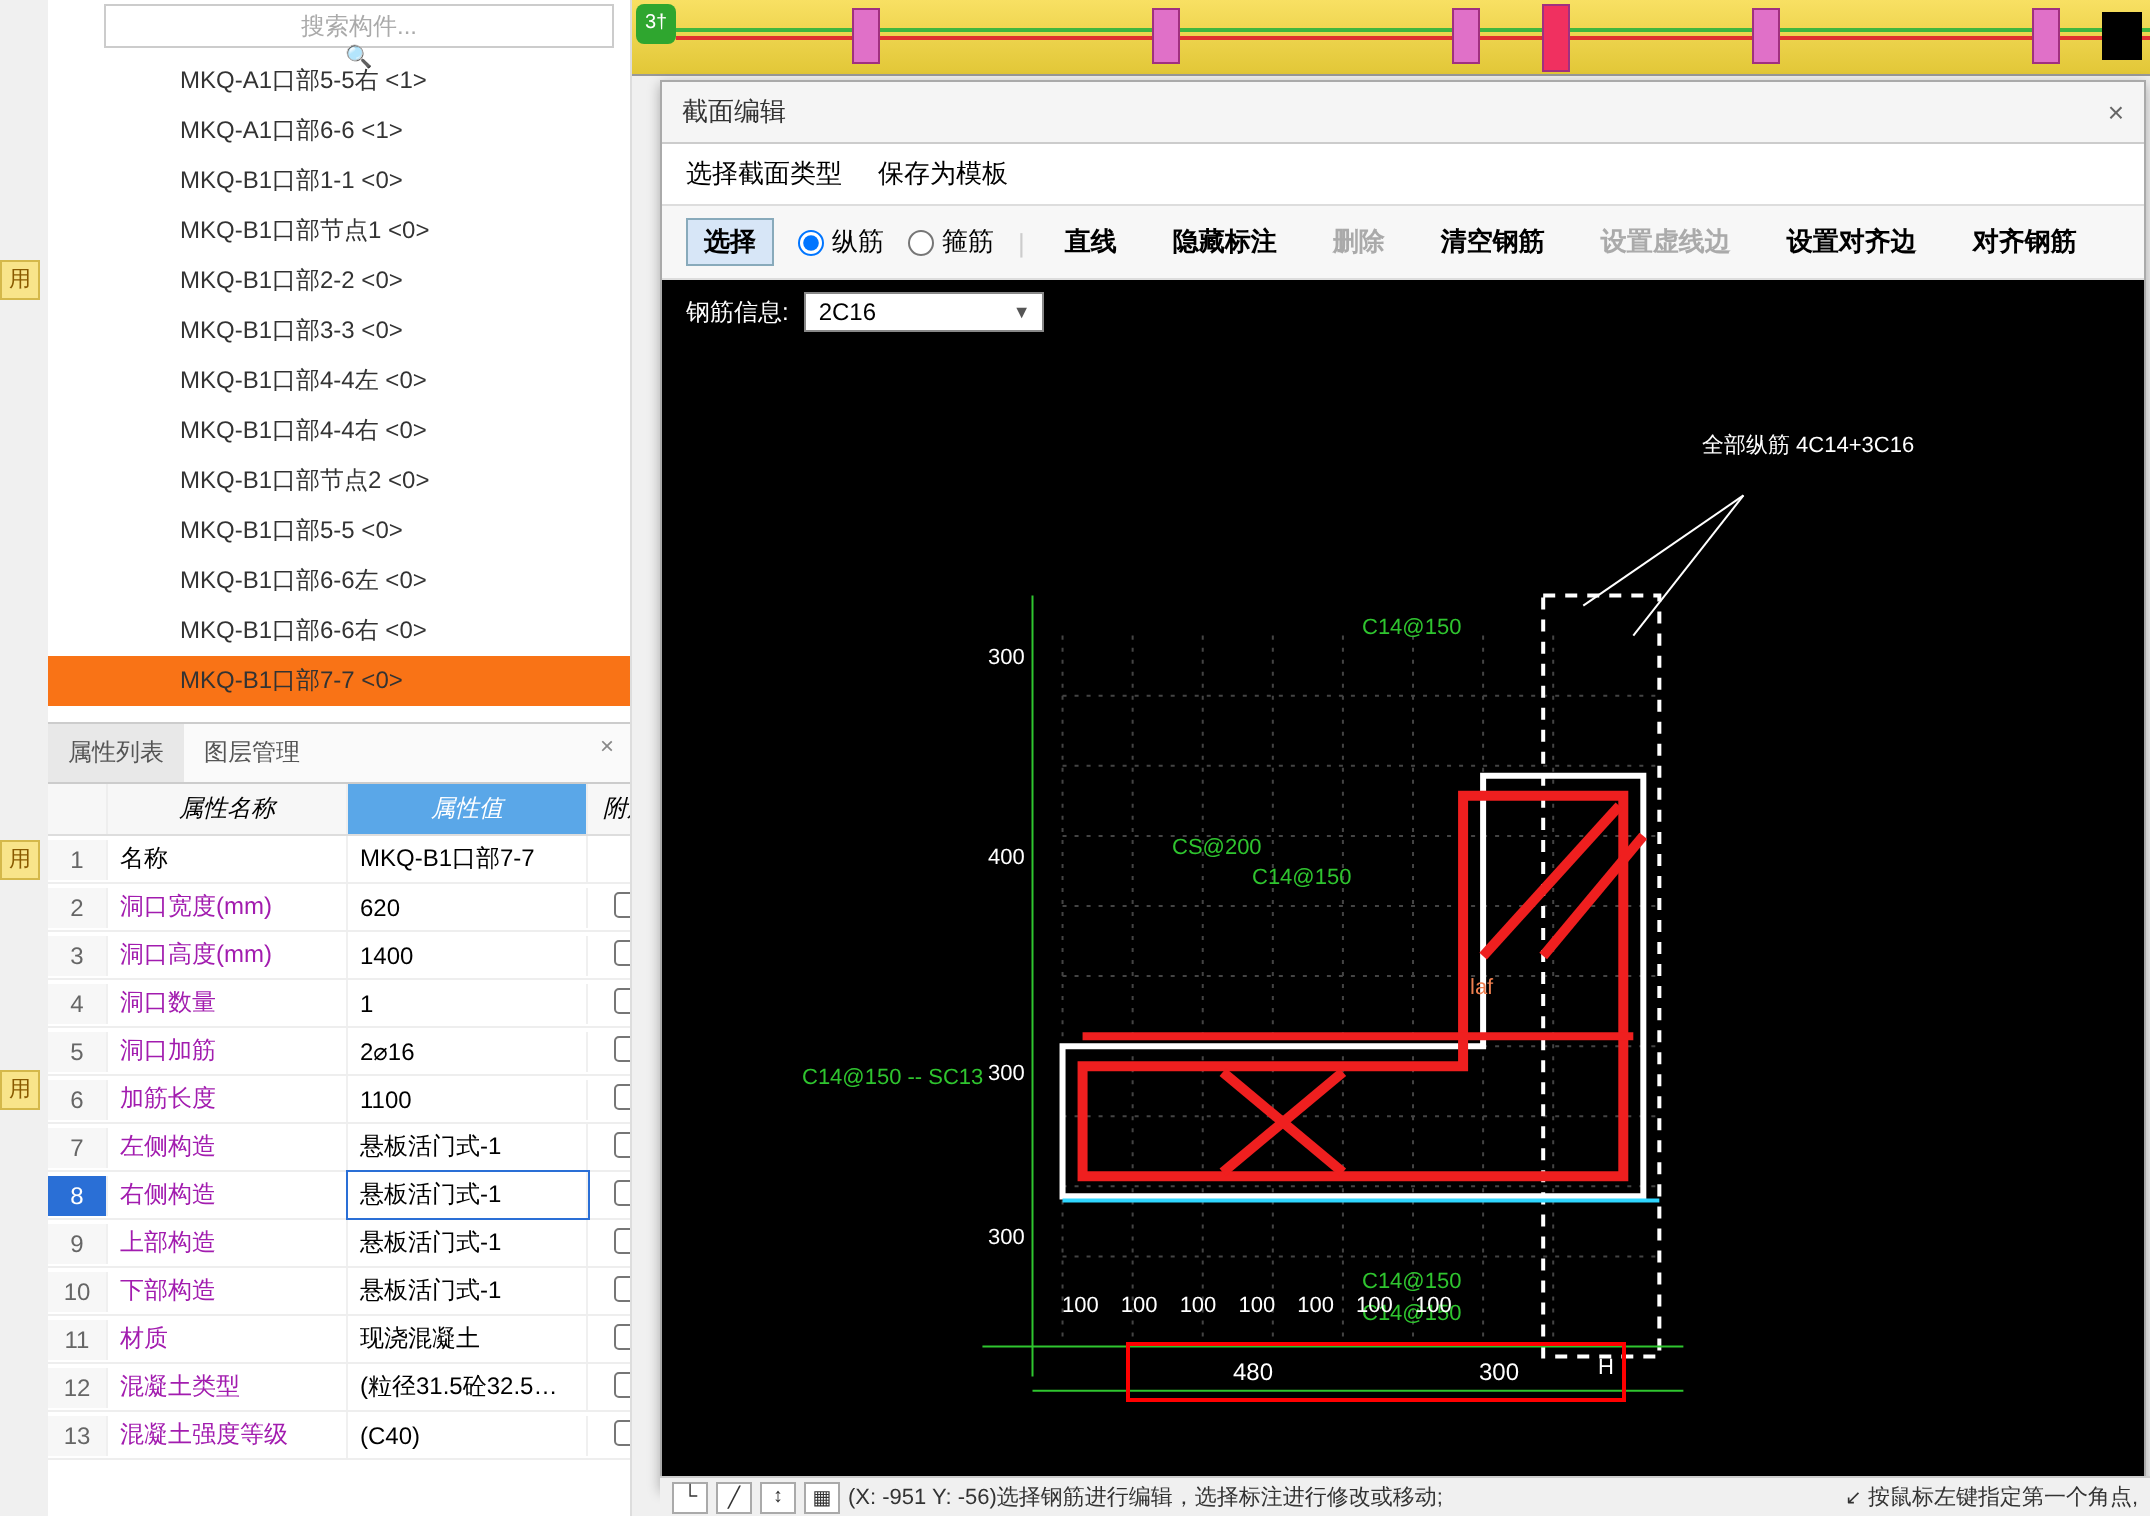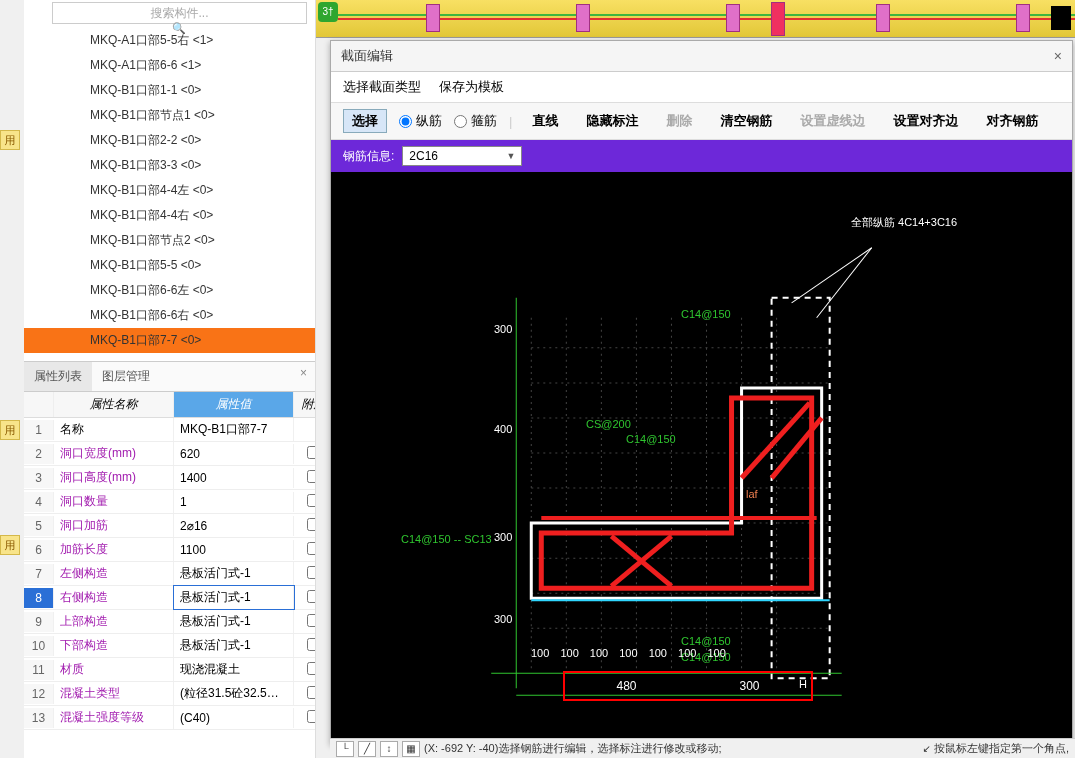--- a/index.html
+++ b/index.html
@@ -42,21 +42,21 @@
 .section-dialog { position:absolute; left:330px; top:40px; right:2px; bottom:14px; background:#efefef; border:1px solid #aaa; box-shadow:0 2px 6px rgba(0,0,0,.3); display:flex; flex-direction:column;}
 .dlg-title { display:flex; align-items:center; background:#f5f5f5; border-bottom:1px solid #ccc; padding:6px 10px; font-size:13px; color:#333;}
 .dlg-title .x { margin-left:auto; color:#666; font-size:14px; cursor:pointer;}
 .dlg-menu { display:flex; gap:18px; padding:6px 12px; font-size:13px; background:#fff; border-bottom:1px solid #ddd;}
 .dlg-menu span { cursor:pointer; }
 .dlg-toolbar { display:flex; gap:12px; align-items:center; padding:6px 12px; font-size:13px; background:#f7f7f7; border-bottom:1px solid #ddd;}
 .dlg-toolbar .btn { padding:2px 8px; cursor:pointer;font-weight:bold;}
 .dlg-toolbar .btn.active { background:#d7e6f7; border:1px solid #8ab; }
 .dlg-toolbar .radio { display:inline-flex; align-items:center; gap:4px;}
 .dlg-toolbar .disabled { color:#aaa; }
-.dlg-info { display:flex; gap:8px; align-items:center; padding:6px 12px; font-size:12px; background:#6d28d9; color:#fff; border-bottom:1px solid #000;}
+.dlg-info { display:flex; gap:8px; align-items:center; padding:6px 12px; font-size:12px; background:#000000; color:#fff; border-bottom:1px solid #000;}
 .rebar-select { background:#fff; color:#000; border:1px solid #888; padding:2px 6px; font-size:12px; width:120px; display:flex; justify-content:space-between; align-items:center; cursor:pointer;}
 .rebar-select .arr { font-size:9px; color:#555;}
 
 .cad-area { flex:1; background:#000; position:relative; overflow:hidden;}
 .cad-label { position:absolute; color:#2fc52f; font-size:11px; white-space:nowrap;}
 .cad-label.white { color:#fff; }
 .cad-dim-box { position:absolute; border:2px solid #f00; color:#fff; font-size:12px; display:flex;}
 .cad-dim-box span { flex:1; text-align:center; padding:6px 0;}
 
 .status-bar { position:absolute; left:330px; right:0; bottom:0; height:20px; background:#f0f0f0; border-top:1px solid #ccc; font-size:11px; color:#333; display:flex; align-items:center; padding:0 6px; gap:4px;}
@@ -287,21 +287,21 @@
         <line x1="485" y1="130" x2="540" y2="60"></line>
       </g>
     </svg>
     <div class="cad-label white" style="left:520px; top:42px;">全部纵筋    4C14+3C16</div>
     <div class="cad-label" style="left:350px; top:135px;">C14@150</div>
     <div class="cad-label" style="left:255px; top:245px;">CS@200</div>
     <div class="cad-label" style="left:295px; top:260px;">C14@150</div>
     <div class="cad-label" style="left:70px; top:360px;">C14@150 -- SC13</div>
     <div class="cad-label" style="left:350px; top:462px;">C14@150</div>
     <div class="cad-label" style="left:350px; top:478px;">C14@150</div>
-    <div class="cad-label" style="left:415px; top:315px; color:#ef7f4f">laf</div>
+    <div class="cad-label" style="left:404px; top:315px; color:#ef7f4f">laf</div>
     
     <div class="cad-label white" style="left:163px; top:150px;">300</div>
     <div class="cad-label white" style="left:163px; top:250px;">400</div>
     <div class="cad-label white" style="left:163px; top:358px;">300</div>
     <div class="cad-label white" style="left:163px; top:440px;">300</div>
     
     <div class="cad-label white" style="left:200px; top:474px; word-spacing:8px;">100 100 100 100 100 100 100</div>
     
     <div class="cad-dim-box" style="left:232px; top:498px; width:250px; height:30px;">
       <span>480</span>
@@ -309,15 +309,15 @@
     </div>
     <div class="cad-label white" style="left:468px; top:505px;">H</div>
   </div>
 </div>
 
 <div class="status-bar">
   <span class="tool">└</span>
   <span class="tool">╱</span>
   <span class="tool">↕</span>
   <span class="tool">▦</span>
-  <span>(X: -692 Y: -40)选择钢筋进行编辑，选择标注进行修改或移动;</span>
+  <span>(X: -951 Y: -56)选择钢筋进行编辑，选择标注进行修改或移动;</span>
   <span class="rtext"><span class="arr">↙</span> <span>按鼠标左键指定第一个角点,</span></span>
 </div>
 
 </body></html>

